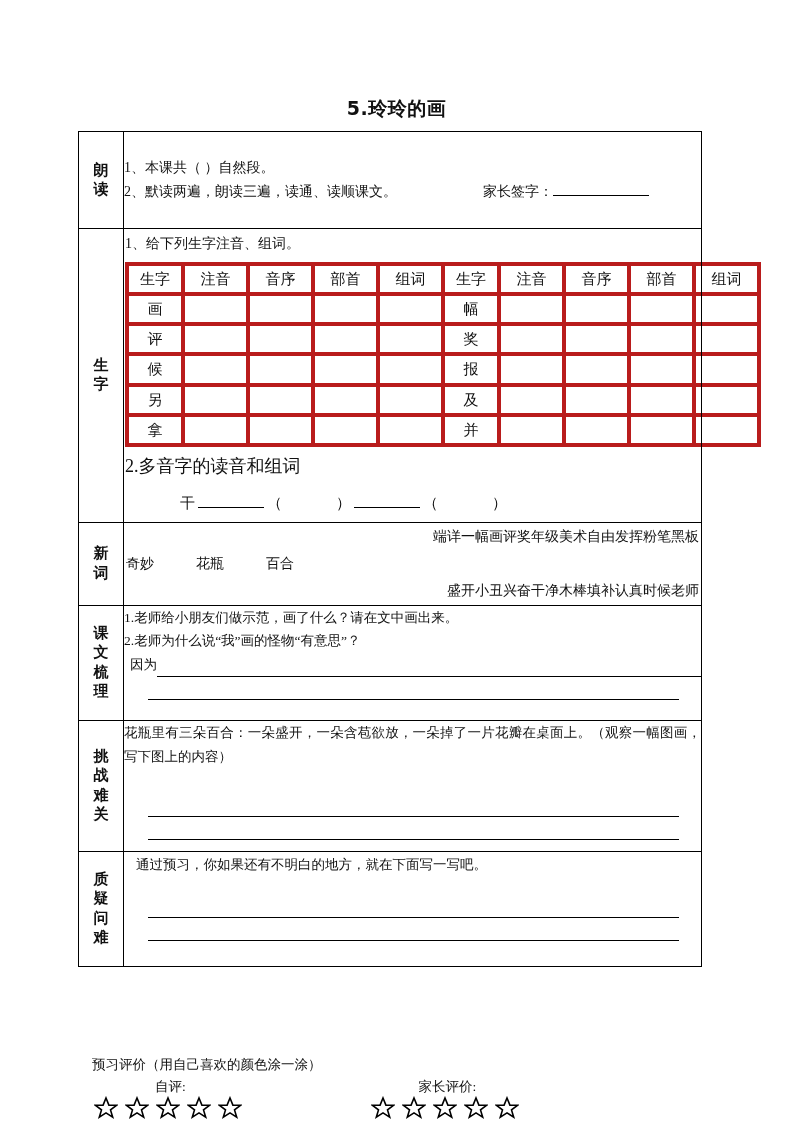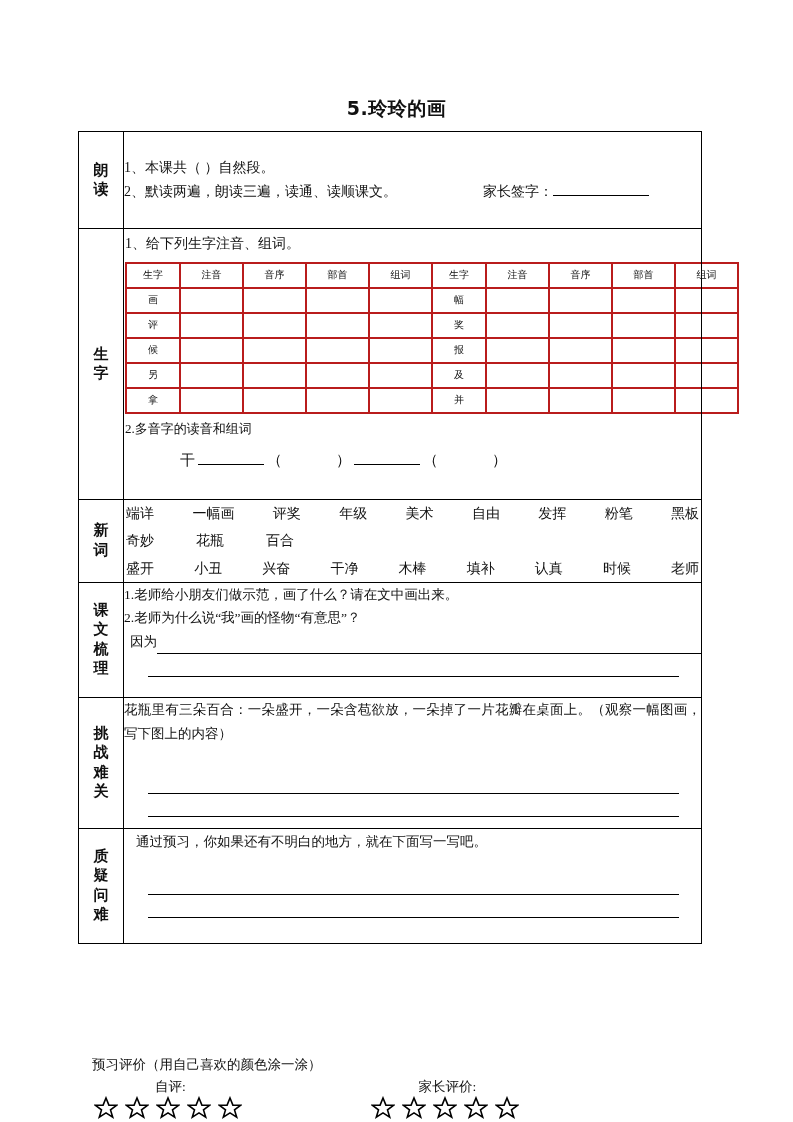--- a/index.html
+++ b/index.html
@@ -89,49 +89,49 @@
     font-size: 14px;
     margin: 3px 0 5px 1px;
   }
   .hz-grid {
     width: 556px;
     border-collapse: collapse;
     table-layout: fixed;
     margin-left: 1px;
   }
   .hz-grid td, .hz-grid th {
-    border: 2px solid #b91c1c;
+    border: 4px solid #b91c1c;
     height: 23px;
     text-align: center;
-    font-size: 10px;
+    font-size: 15px;
     font-weight: normal;
     padding: 0;
   }
   .hz-grid .col-char { width: 52px; }
   .hz-grid .col-blank { width: 61px; }
   .duoyin-title {
-    font-size: 13px;
+    font-size: 18px;
     margin: 4px 0 0 1px;
   }
   .duoyin-line {
     font-size: 15px;
     margin: 7px 0 6px 56px;
     white-space: nowrap;
   }
   .duoyin-line .rule-dy {
     width: 66px;
     margin: 0 3px;
   }
   .duoyin-line .paren-gap { display: inline-block; width: 54px; }
 
   
   td.words-cell { padding: 5px 6px 5px 8px; }
   .word-row {
     display: flex;
-    justify-content: space-between;
+    justify-content: flex-end;
     font-size: 14px;
     line-height: 1.95;
     padding: 0 2px;
   }
   .word-row.partial { justify-content: flex-start; }
   .word-row.partial .w { margin-right: 42px; }
 
   
   .q-line {
     font-size: 13.5px;

